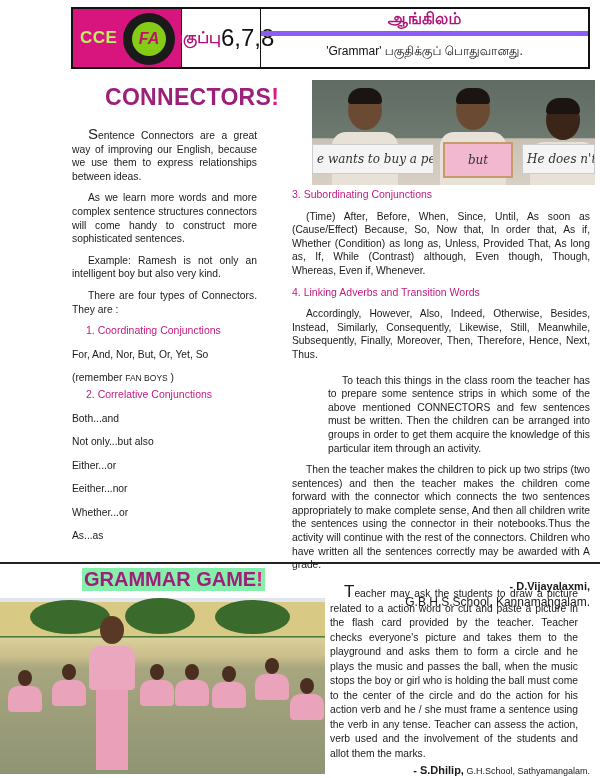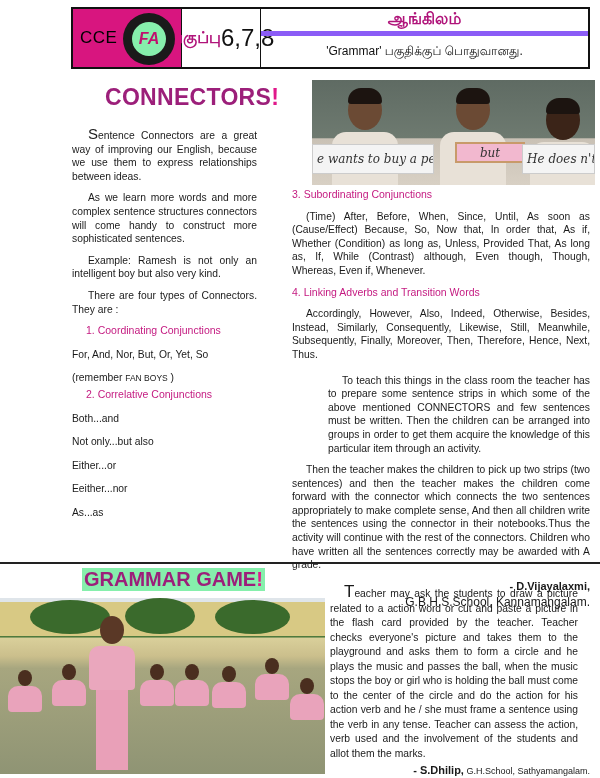--- a/index.html
+++ b/index.html
@@ -2,23 +2,23 @@
 <html><head>
 <meta charset="utf-8">
 <style>
   * { box-sizing: border-box; margin: 0; padding: 0; }
   html, body { width: 600px; height: 778px; background: #ffffff; overflow: hidden; }
   body { position: relative; font-family: "Liberation Sans", sans-serif; color: #1a1a1a; }
 
   
   .header { position: absolute; left: 71px; top: 7px; width: 519px; height: 62px; border: 2px solid #111; display: flex; background: #fff; }
   .logo-block { width: 108px; height: 100%; background: #d8157f; position: relative; display: flex; align-items: center; }
-  .logo-cce { color: #000000; font-weight: normal; font-size: 17px; margin-left: 7px; letter-spacing: 0.5px; }
+  .logo-cce { color: #bef264; font-weight: bold; font-size: 17px; margin-left: 7px; letter-spacing: 0.5px; }
   .logo-fa { position: absolute; left: 50px; top: 4px; width: 52px; height: 52px; border-radius: 50%; background: #1a1a1a; display: flex; align-items: center; justify-content: center; }
-  .logo-fa-inner { width: 34px; height: 34px; border-radius: 50%; background: #86efac; display: flex; align-items: center; justify-content: center; font-weight: bold; font-size: 16px; color: #c0106e; font-style: italic; }
+  .logo-fa-inner { width: 34px; height: 34px; border-radius: 50%; background: #84cc16; display: flex; align-items: center; justify-content: center; font-weight: bold; font-size: 16px; color: #c0106e; font-style: italic; }
   .grade-block { width: 80px; border-left: 1px solid #111; border-right: 1px solid #111; display: flex; flex-direction: row; align-items: center; justify-content: center; }
   .grade-label { color: #b0147a; font-weight: bold; font-size: 16px; line-height: 20px; }
   .grade-value { font-size: 24px; line-height: 28px; color: #111; }
   .subject-block { flex: 1; display: flex; flex-direction: column; }
   .subject-title { height: 27px; border-bottom: 5px solid #8b5cf6; display: flex; align-items: center; justify-content: center; color: #b0147a; font-weight: bold; font-size: 16px; }
   .subject-sub { flex: 1; display: flex; align-items: center; justify-content: center; font-size: 12px; color: #111; }
 
   
   .connectors-title { position: absolute; left: 105px; top: 84px; font-size: 23px; font-weight: bold; color: #9c1f7a; letter-spacing: 0.3px; }
   .connectors-title .excl { color: #e0188a; }
@@ -96,38 +96,39 @@
   <p>Example: Ramesh is not only an intelligent boy but also very kind.</p>
   <p>There are four types of Connectors. They are :</p>
   <div class="pink-head">1. Coordinating Conjunctions</div>
   <div class="list-line">For, And, Nor, But, Or, Yet, So</div>
   <div class="list-line" style="margin-bottom:2px;"><span>(remember </span><span class="small-caps">FAN BOYS</span><span> )</span></div>
   <div class="pink-head" style="margin-top:2px;">2. Correlative Conjunctions</div>
   <div class="list-line">Both...and</div>
   <div class="list-line">Not only...but also</div>
   <div class="list-line">Either...or</div>
   <div class="list-line">Eeither...nor</div>
+  <div class="list-line">Whether...or</div>
   <div class="list-line">As...as</div>
 </div>
 
 <div class="photo-top">
   <div class="kid" style="left:20px;">
       <div class="head"></div>
       <div class="body"></div>
     </div>
   <div class="kid" style="left:128px;">
       <div class="head"></div>
       <div class="body"></div>
     </div>
   <div class="kid" style="left:218px; height:85px;">
       <div class="head" style="background:#3b2418;"></div>
       <div class="body"></div>
     </div>
   <div class="strip" style="left:0; width:122px;">e wants to buy a pen</div>
-  <div class="strip pink" style="left:143px; width:70px; top:62px; height:21px;">but</div>
+  <div class="strip pink" style="left:131px; width:70px; top:62px; height:36px;">but</div>
   <div class="strip" style="left:210px; width:73px;">He does n't h</div>
 </div>
 
 <div class="right-col">
   <div class="pink-head">3. Subordinating Conjunctions</div>
   <p>(Time) After, Before, When, Since, Until, As soon as (Cause/Effect) Because, So, Now that, In order that, As if, Whether (Condition) as long as, Unless, Provided That, As long as, If, While (Contrast) although, Even though, Though, Whereas, Even if, Whenever.</p>
   <div class="pink-head">4. Linking Adverbs and Transition Words</div>
   <p>Accordingly, However, Also, Indeed, Otherwise, Besides, Instead, Similarly, Consequently, Likewise, Still, Meanwhile, Subsequently, Finally, Moreover, Then, Therefore, Hence, Next, Thus.</p>
   <p style="margin-top:12px;margin-left:36px;">To teach this things in the class room the teacher has to prepare some sentence strips  in which some of the above mentioned CONNECTORS and few sentences must be written. Then the children can be arranged into groups in order to get them acquire the knowledge of this particular item through an activity.</p>
   <p>Then the teacher makes the children to pick up  two strips (two sentences) and then the teacher makes the children come forward with the connector which connects the two sentences appropriately to make complete sense, And then all children write the sentences using the connector in their notebooks.Thus the activity will continue with the rest of the connectors. Children who have written all the sentences correctly may be awarded with A grade.</p>

